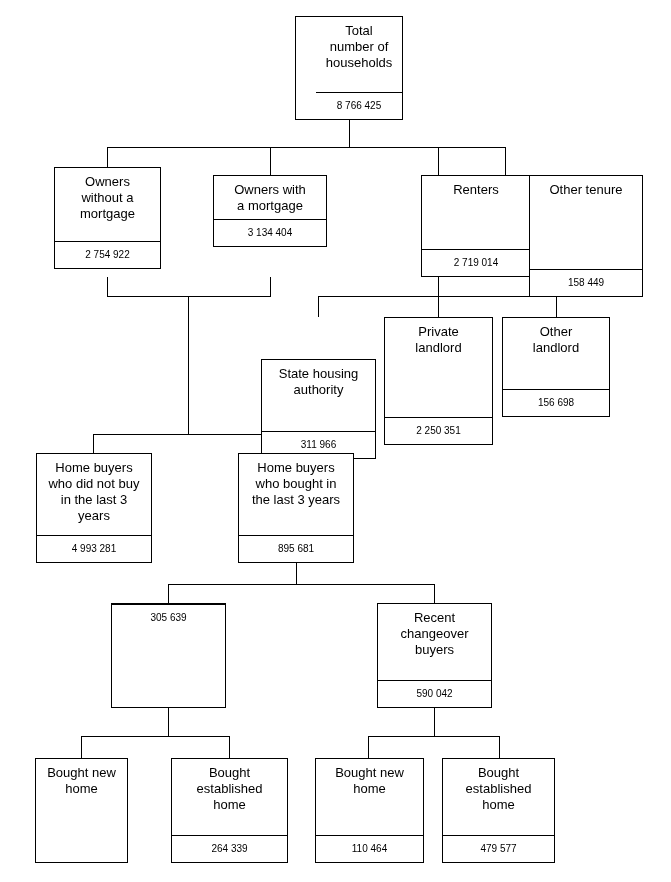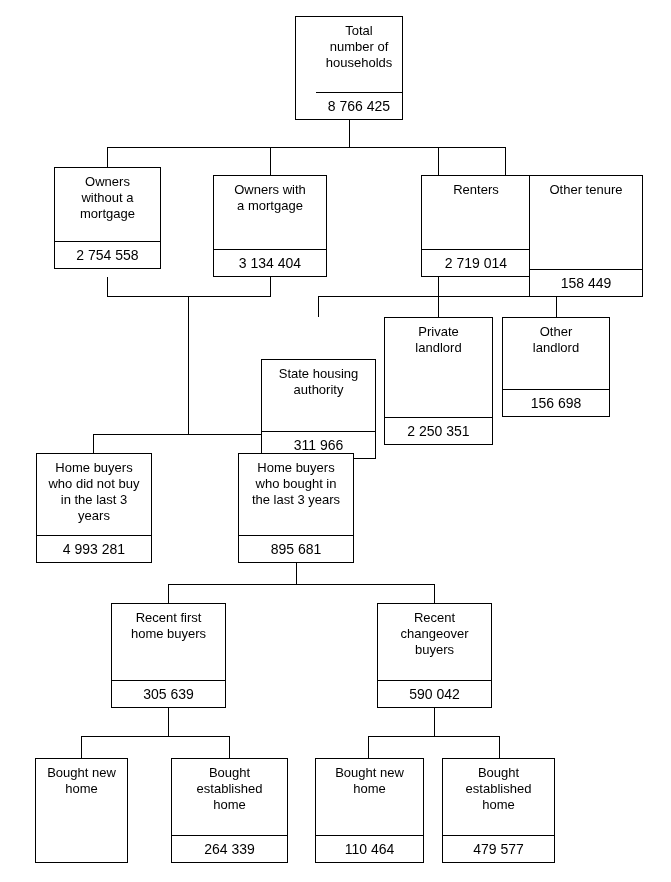--- a/index.html
+++ b/index.html
@@ -35,21 +35,21 @@
     text-align: center;
     font-size: 13px;
     line-height: 16px;
     white-space: pre-line;
   }
   .node .value {
     flex: 0 0 auto;
     box-sizing: border-box;
     border-top: 1px solid #000000;
     text-align: center;
-    font-size: 14px;
+    font-size: 10px;
     line-height: 16px;
     padding: 5px 4px 5px 4px;
   }
   
   .hline {
     position: absolute;
     height: 0;
     border-top: 1px solid #000000;
     z-index: 1;
   }
@@ -106,24 +106,24 @@
     <div class="label">Total
 number of
 households</div>
     <div class="value">8 766 425</div>
   </div>
 
   <div class="node" style="left:54px; top:167px; width:107px; height:102px;">
     <div class="label">Owners
 without a
 mortgage</div>
-    <div class="value">2 754 558</div>
-  </div>
-
-  <div class="node" style="left:213px; top:175px; width:114px; height:102px;">
+    <div class="value">2 754 922</div>
+  </div>
+
+  <div class="node" style="left:213px; top:175px; width:114px; height:72px;">
     <div class="label">Owners with
 a mortgage</div>
     <div class="value">3 134 404</div>
   </div>
 
   <div class="node" style="left:383px; top:175px; width:110px; height:102px;margin-left:38px;">
     <div class="label">Renters</div>
     <div class="value">2 719 014</div>
   </div>
 
@@ -159,22 +159,20 @@
   </div>
 
   <div class="node" style="left:238px; top:453px; width:116px; height:110px;">
     <div class="label">Home buyers
 who bought in
 the last 3 years</div>
     <div class="value">895 681</div>
   </div>
 
   <div class="node" style="left:111px; top:603px; width:115px; height:105px;">
-    <div class="label">Recent first
-home buyers</div>
     <div class="value">305 639</div>
   </div>
 
   <div class="node" style="left:377px; top:603px; width:115px; height:105px;">
     <div class="label">Recent
 changeover
 buyers</div>
     <div class="value">590 042</div>
   </div>
 

